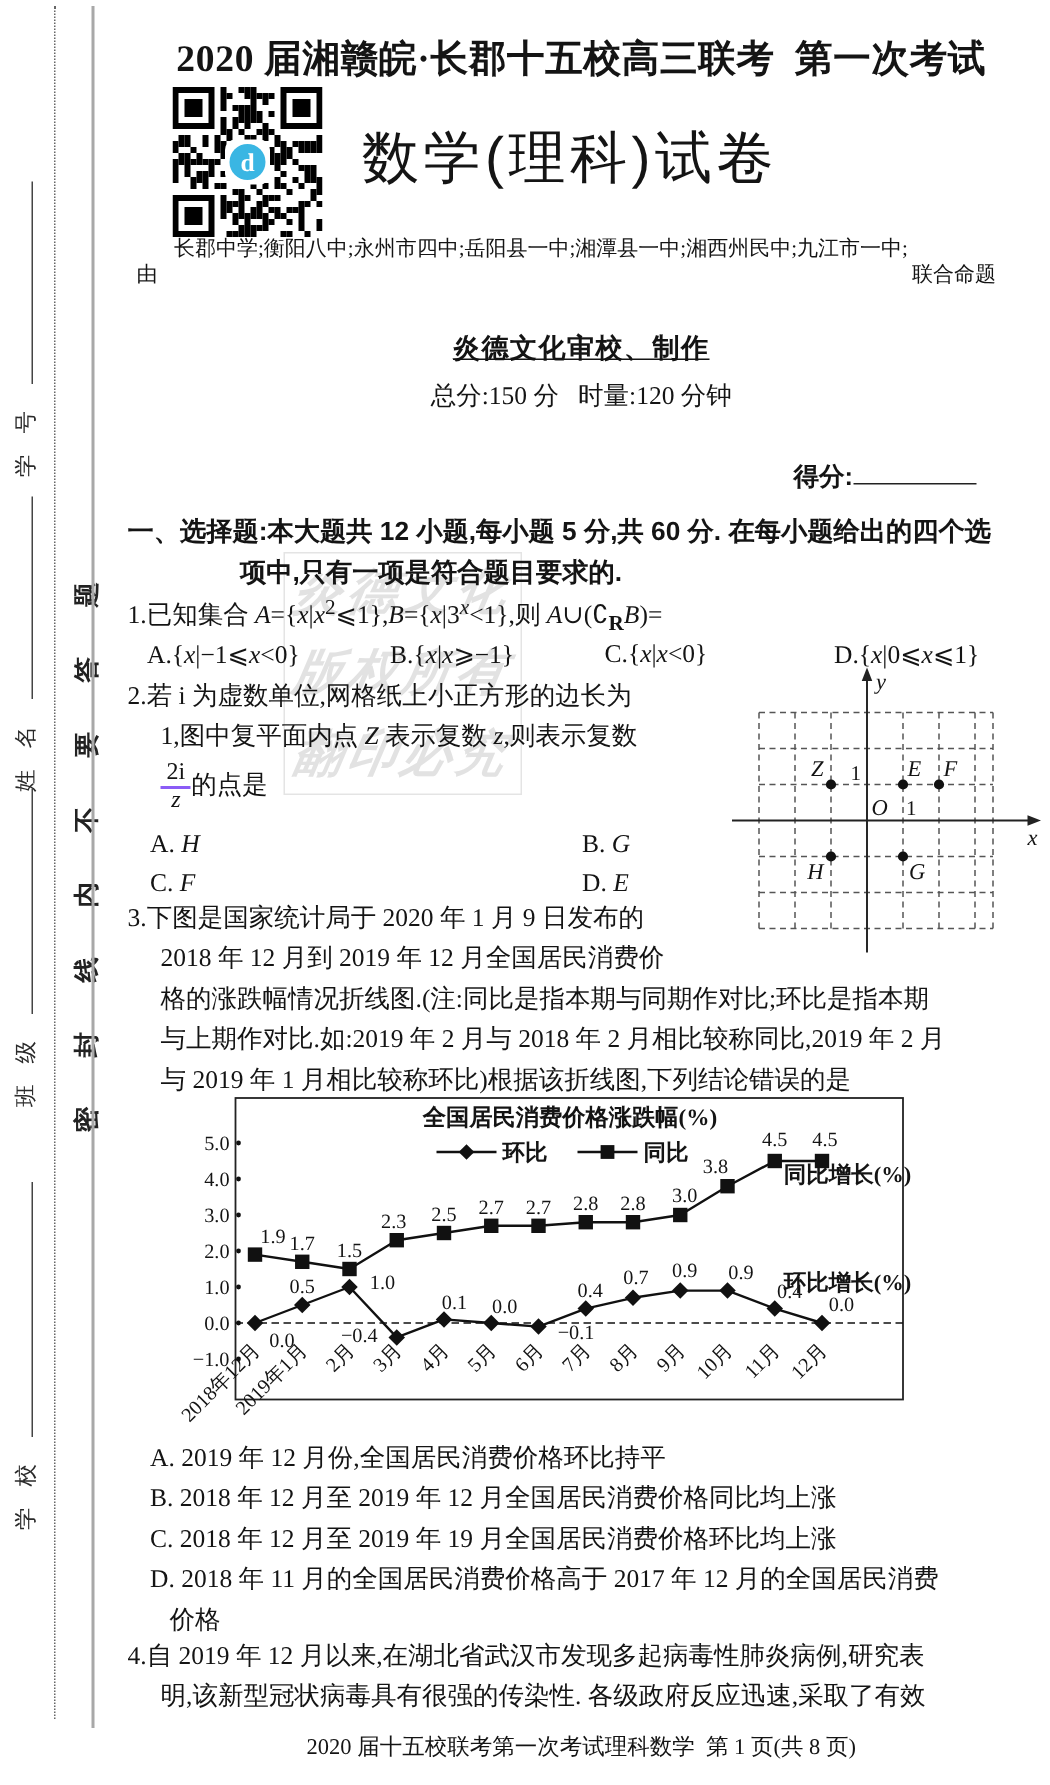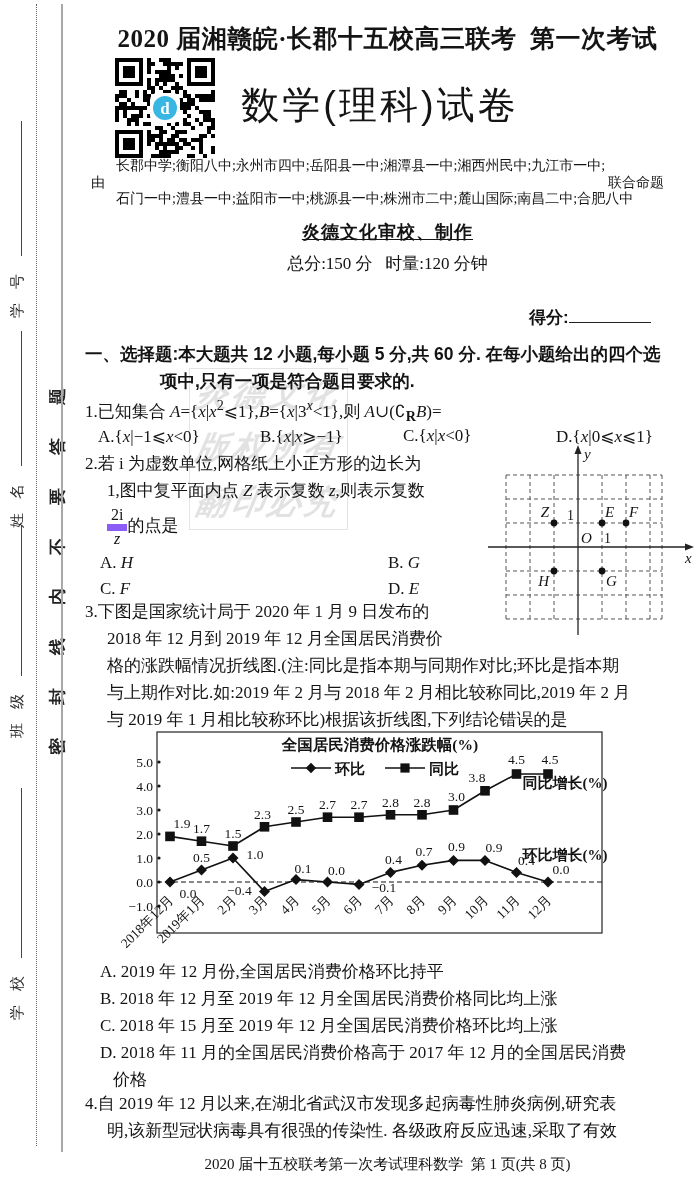--- a/index.html
+++ b/index.html
@@ -25,21 +25,21 @@
   .body-line{font-size:17px;}
   .sec-line{font-size:17.5px;font-weight:700;font-family:"Liberation Sans","DejaVu Sans",sans-serif;}
   .small14{font-size:14px;}
   #paper-title{font-size:38px;font-weight:400;letter-spacing:3px;}
   #header-title{font-size:25px;font-weight:700;letter-spacing:.5px;}
   #producer{font-size:18px;font-weight:700;letter-spacing:1px;text-decoration:underline;}
   #score-time{font-size:17px;}
   #score-label{font-size:17px;font-weight:700;}
   #score-blank{display:inline-block;width:82px;border-bottom:1.5px solid #222;height:15px;}
   .frac{display:inline-block;text-align:center;vertical-align:middle;line-height:1.05;}
-  .frac .num{display:block;border-bottom:7px solid #8b5cf6;padding:0 4px;font-size:16px;}
+  .frac .num{display:block;border-bottom:2px solid #8b5cf6;padding:0 4px;font-size:16px;}
   .frac .den{display:block;font-size:16px;font-style:italic;}
   #footer{font-size:15px;}
   i{font-family:"Liberation Serif",serif;}
   svg text{font-family:"Liberation Serif","DejaVu Serif",serif;}
 </style>
 </head>
 <body>
 
 <div id="page">
 
@@ -272,21 +272,20 @@
       <rect x="8" y="80" width="12" height="12" fill="#000"></rect>
       <rect x="35" y="35" width="30" height="30" rx="7" fill="#fff"></rect>
       <circle cx="50" cy="50" r="12" fill="#3ab6e3"></circle>
       <text x="50" y="56" font-size="17" fill="#fff" text-anchor="middle" font-weight="700" font-family="&quot;Liberation Sans&quot;,sans-serif">d</text>
     </svg>
 
   <div id="paper-title" class="abs ctr sans" style="left:225px;top:80px;width:310px;">数学(理科)试卷</div>
 
   <div class="abs small14" style="left:91px;top:174px;">由</div>
   <div class="abs small14" style="left:116px;top:157px;">长郡中学;衡阳八中;永州市四中;岳阳县一中;湘潭县一中;湘西州民中;九江市一中;</div>
-  <div class="abs small14" style="left:116px;top:190px;">石门一中;澧县一中;益阳市一中;桃源县一中;株洲市二中;麓山国际;南昌二中;合肥八中</div>
   <div class="abs small14" style="left:608px;top:174px;">联合命题</div>
 
   <div id="producer" class="abs ctr sans" style="left:85px;top:220px;width:605px;">炎德文化审校、制作</div>
   <div id="score-time" class="abs ctr" style="left:85px;top:252px;width:605px;">总分:150 分&nbsp;&nbsp;&nbsp;时量:120 分钟</div>
 
   <div class="abs" style="left:529px;top:306px;">
     <span id="score-label" class="sans">得分:</span><span id="score-blank"></span>
   </div>
 
   <div class="abs sec-line" style="left:85px;top:342px;">一、选择题:本大题共 12 小题,每小题 5 分,共 60 分. 在每小题给出的四个选</div>
@@ -439,21 +438,21 @@
       <rect x="385.2" y="62.000000000000014" width="9.6" height="9.6" fill="#111"></rect>
       <text x="382" y="57.80000000000001" font-size="13.5" fill="#141414" text-anchor="middle" font-weight="normal">3.8</text>
       <rect x="416.7" y="45.2" width="9.6" height="9.6" fill="#111"></rect>
       <text x="421.5" y="40" font-size="13.5" fill="#141414" text-anchor="middle" font-weight="normal">4.5</text>
       <rect x="448.2" y="45.2" width="9.6" height="9.6" fill="#111"></rect>
       <text x="455" y="40" font-size="13.5" fill="#141414" text-anchor="middle" font-weight="normal">4.5</text>
     </svg>
 
   <div class="abs body-line" style="left:100px;top:960px;">A. 2019 年 12 月份,全国居民消费价格环比持平</div>
   <div class="abs body-line" style="left:100px;top:987px;">B. 2018 年 12 月至 2019 年 12 月全国居民消费价格同比均上涨</div>
-  <div class="abs body-line" style="left:100px;top:1014px;">C. 2018 年 15 月至 2019 年 12 月全国居民消费价格环比均上涨</div>
+  <div class="abs body-line" style="left:100px;top:1014px;">C. 2018 年 12 月至 2019 年 19 月全国居民消费价格环比均上涨</div>
   <div class="abs body-line" style="left:100px;top:1041px;font-family:Liberation Serif, serif;">D. 2018 年 11 月的全国居民消费价格高于 2017 年 12 月的全国居民消费</div>
   <div class="abs body-line" style="left:113px;top:1068px;">价格</div>
 
   <div class="abs body-line" style="left:85px;top:1092px;">4.自 2019 年 12 月以来,在湖北省武汉市发现多起病毒性肺炎病例,研究表</div>
   <div class="abs body-line" style="left:107px;top:1119px;">明,该新型冠状病毒具有很强的传染性. 各级政府反应迅速,采取了有效</div>
 
   <div id="footer" class="abs ctr" style="left:85px;top:1155px;width:605px;text-align:center;">2020 届十五校联考第一次考试理科数学&nbsp; 第 1 页(共 8 页)</div>
 </div>
 
 </body></html>

